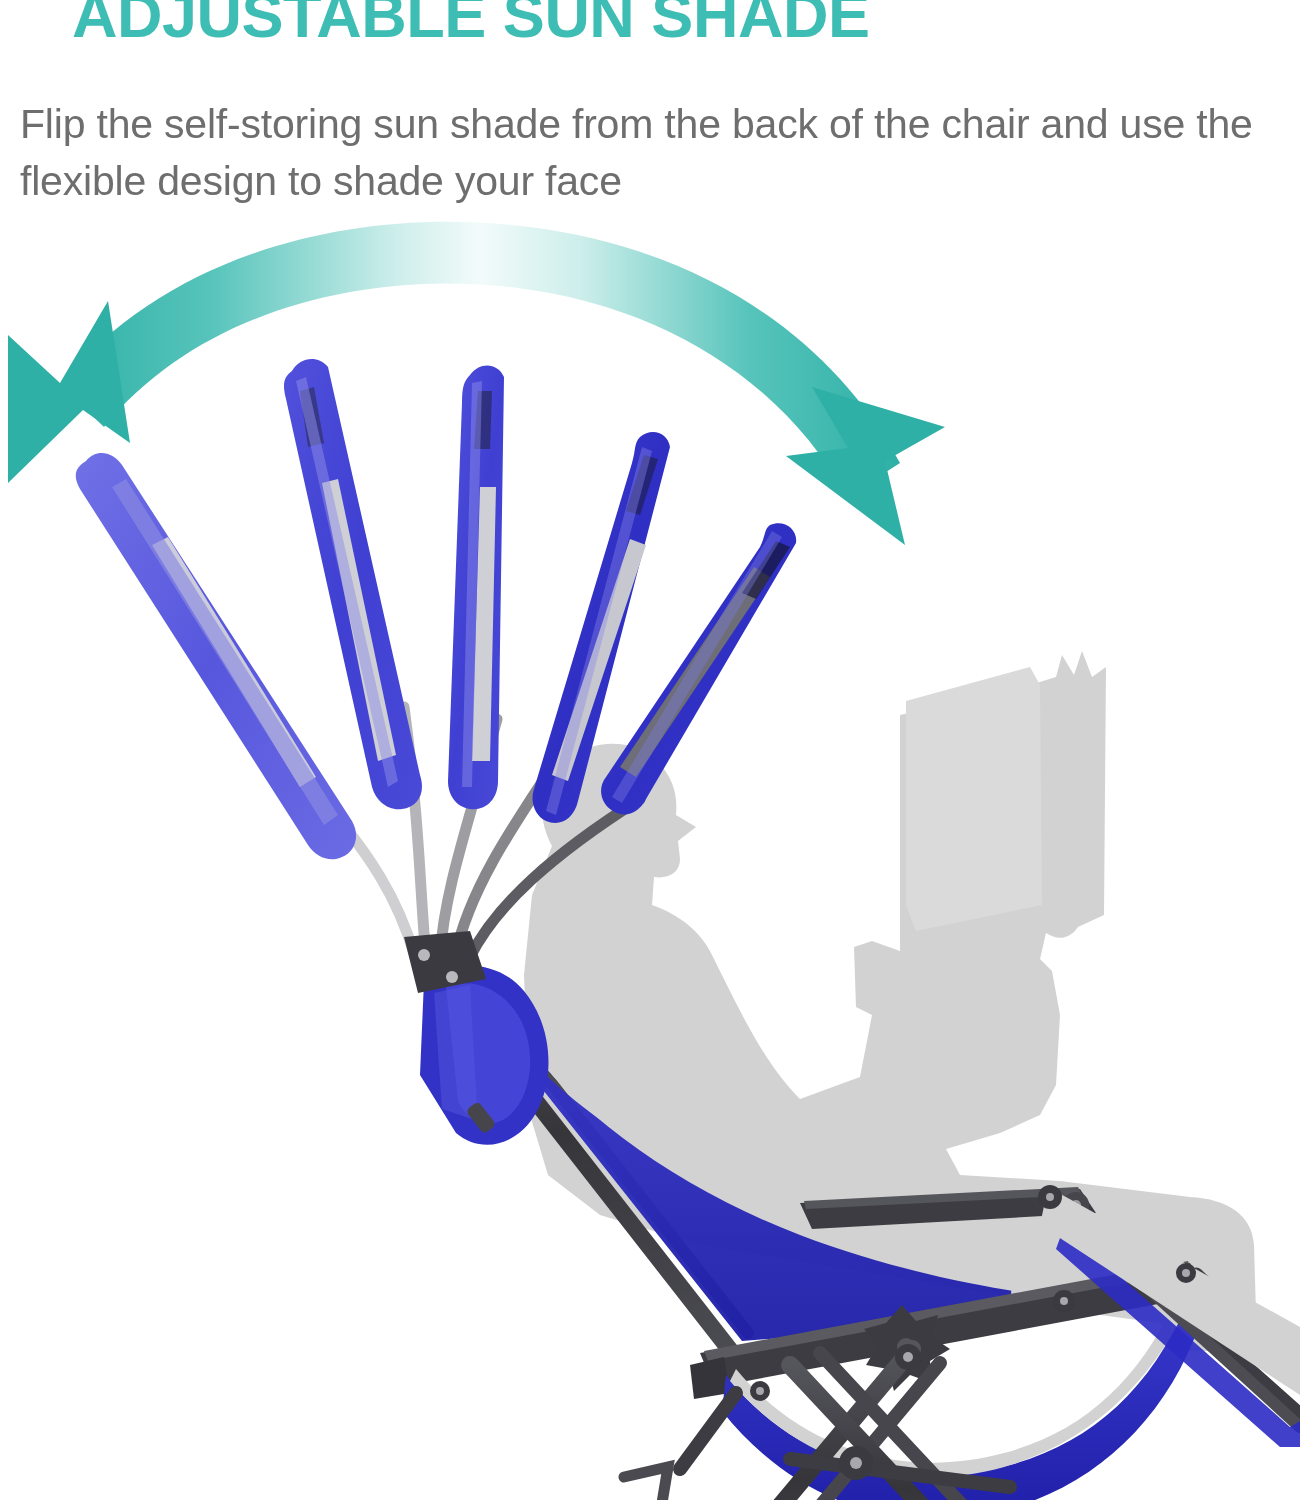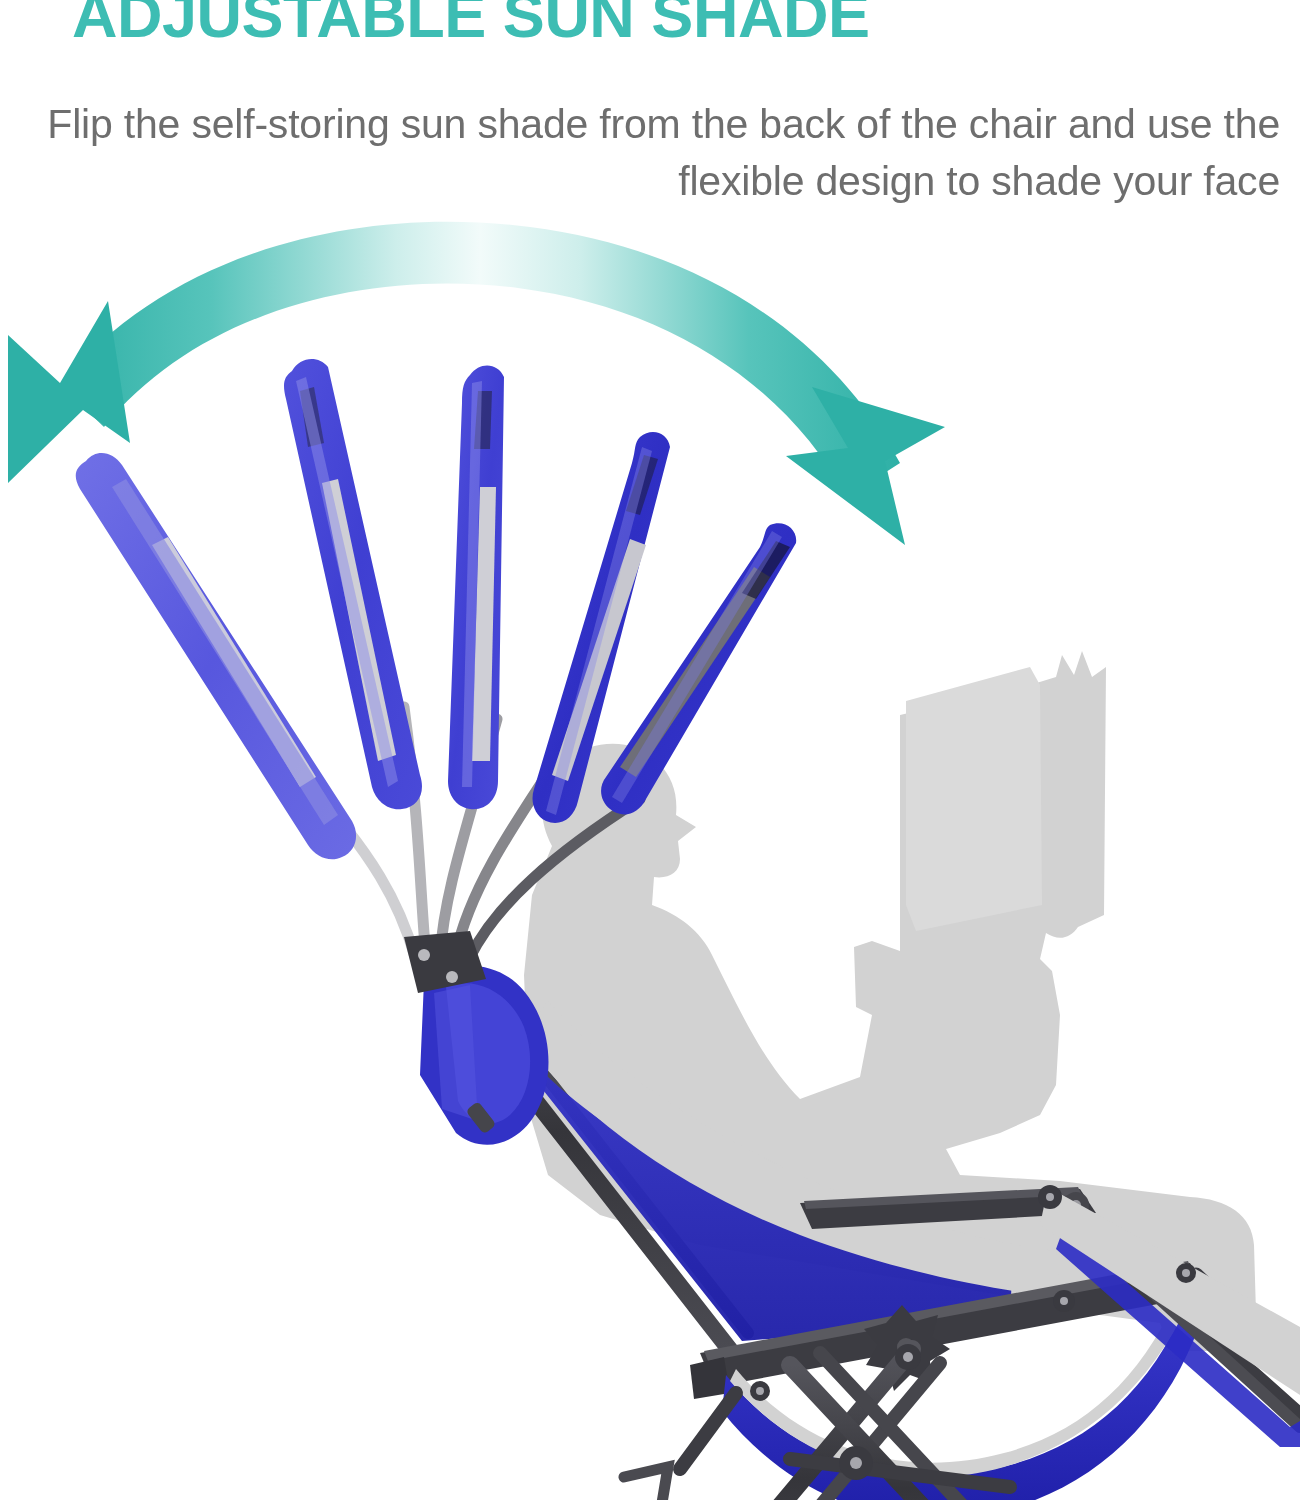--- a/index.html
+++ b/index.html
@@ -12,21 +12,21 @@
 
   
   .headline{
     position:absolute;left:72px;top:-16px;
     font-size:63px;font-weight:700;letter-spacing:-0.5px;
     color:#3dbdb3;white-space:nowrap;line-height:1.0;
   }
   .subline{
     position:absolute;left:20px;top:96px;width:1260px;
     font-size:41px;font-weight:300;line-height:1.38;
-    color:#6e6e6e;letter-spacing:-0.2px;text-align:right;
+    color:#6e6e6e;letter-spacing:-0.2px;
   }
 
   
   #art{position:absolute;left:0;top:215px;width:1300px;height:1285px;}
   #art svg{display:block;width:1300px;height:1285px;}
 </style>
 </head>
 <body>
 
 <div id="stage">

